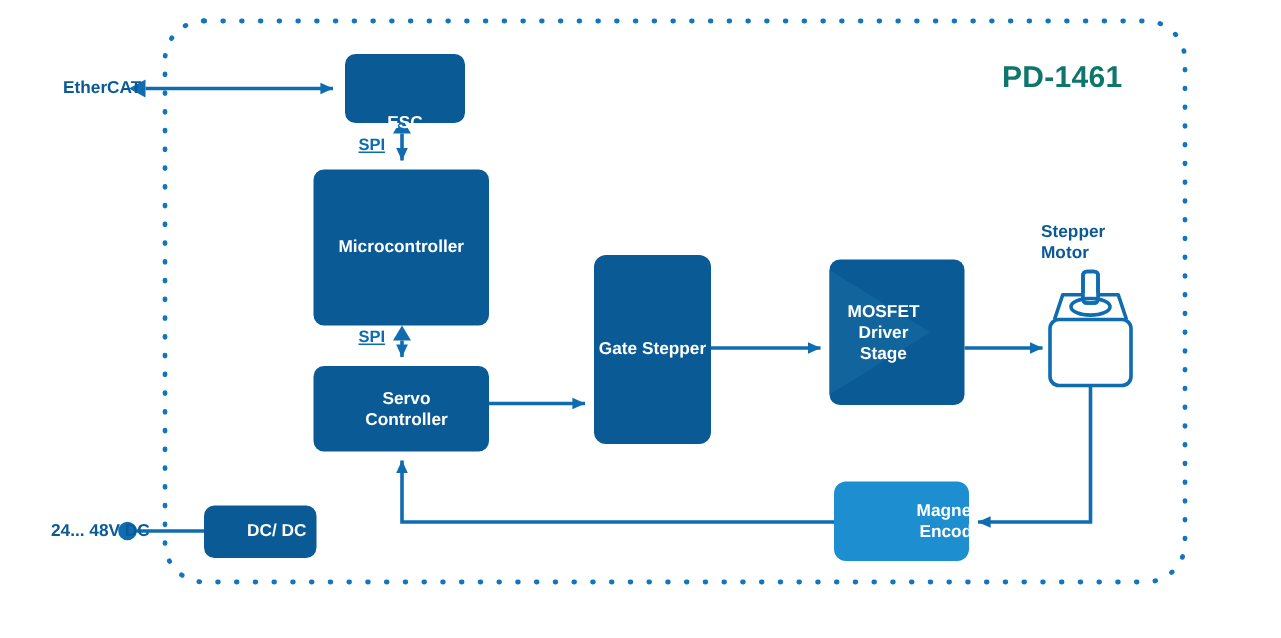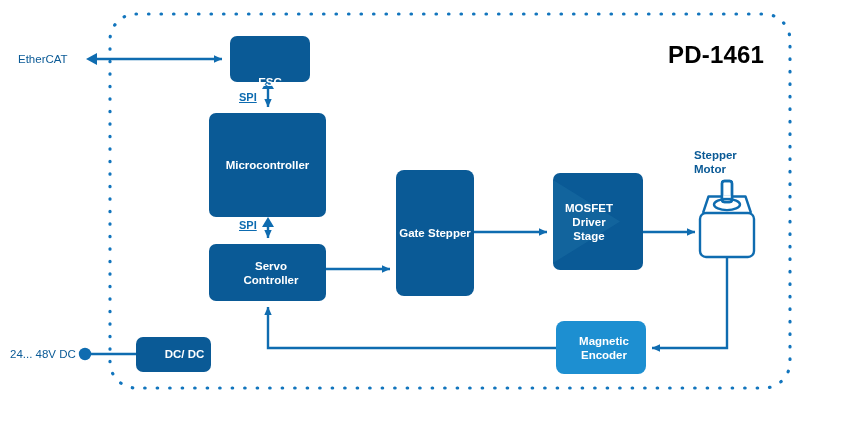--- a/index.html
+++ b/index.html
@@ -32,30 +32,31 @@
     text-align: center;
     color: #ffffff;
     font-weight: bold;
     font-size: 11.5px;
     line-height: 14px;
     pointer-events: none;
   }
   .ext-label {
     position: absolute;
     color: #0a5a96;
-    font-weight: normal;
+    font-weight: bold;
     font-size: 11.5px;
     line-height: 14px;
     white-space: pre;
+    margin-left: 24px;
   }
   .title-label {
     position: absolute;
-    color: #000000;
+    color: #0f766e;
     font-weight: bold;
-    font-size: 24px;
+    font-size: 20px;
     letter-spacing: 0.2px;
     white-space: pre;
   }
   .motor-label {
     position: absolute;
     color: #0a5a96;
     font-weight: bold;
     font-size: 11.5px;
     line-height: 14px;
     white-space: pre;
@@ -141,21 +142,21 @@
 
   <div class="blk-label" style="left:209px; top:244px; width:124px; height:57px; white-space:pre-line;">Servo
 Controller</div>
 
   <div class="blk-label" style="left:396px; top:170px; width:78px; height:126px;">Gate Stepper</div>
 
   <div class="blk-label" style="left:553px; top:173px; width:72px; height:97px; white-space:pre-line;">MOSFET
 Driver
 Stage</div>
 
-  <div class="blk-label" style="left:556px; top:321px; width:96px; height:53px; white-space:pre-line;">Magnetic
+  <div class="blk-label" style="left:556px; top:321px; width:96px; height:53px; white-space:pre-line;padding-left:32px;">Magnetic
 Encoder</div>
 
   <div class="blk-label" style="left:147px; top:337px; width:75px; height:34px;">DC/ DC</div>
 
   <div class="ext-label" style="left:18px; top:52px;">EtherCAT</div>
 
   <div class="ext-label" style="left:10px; top:347px;">24... 48V DC</div>
 
   <div class="bus-label" style="left:239px; top:91px;">SPI</div>
 

